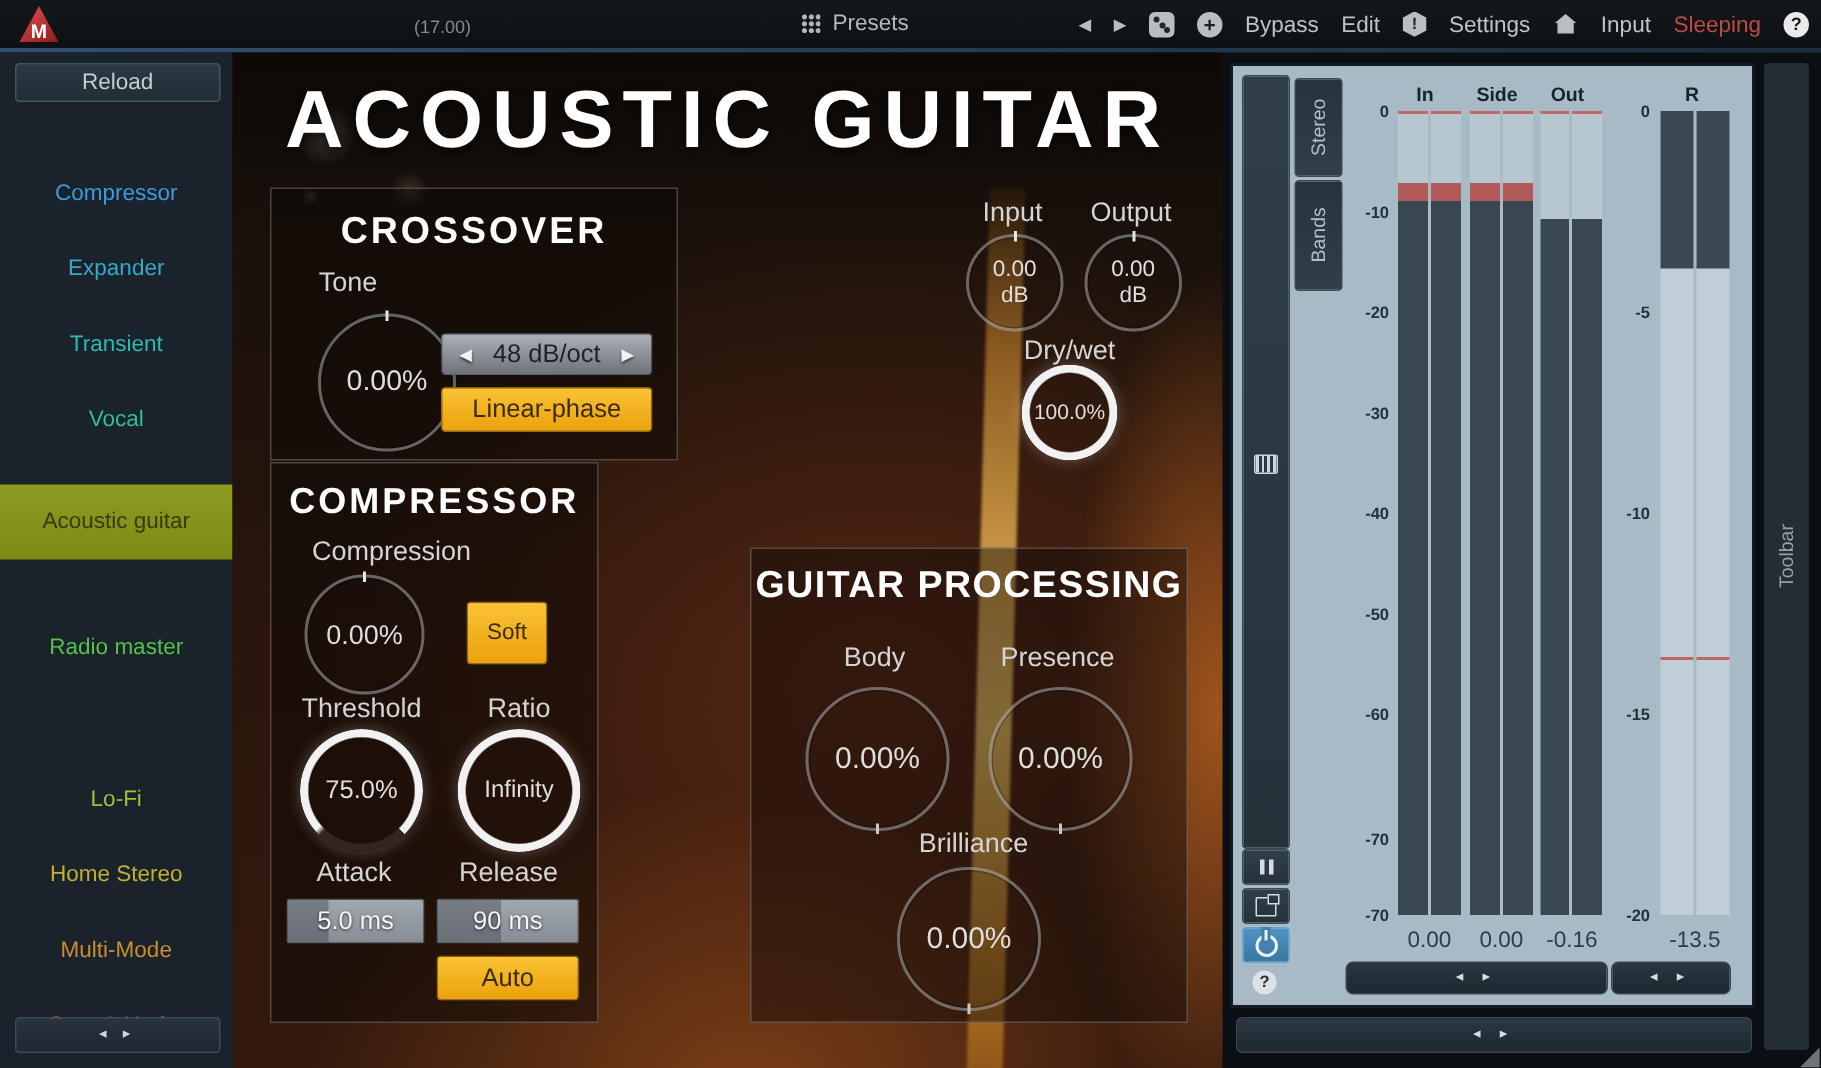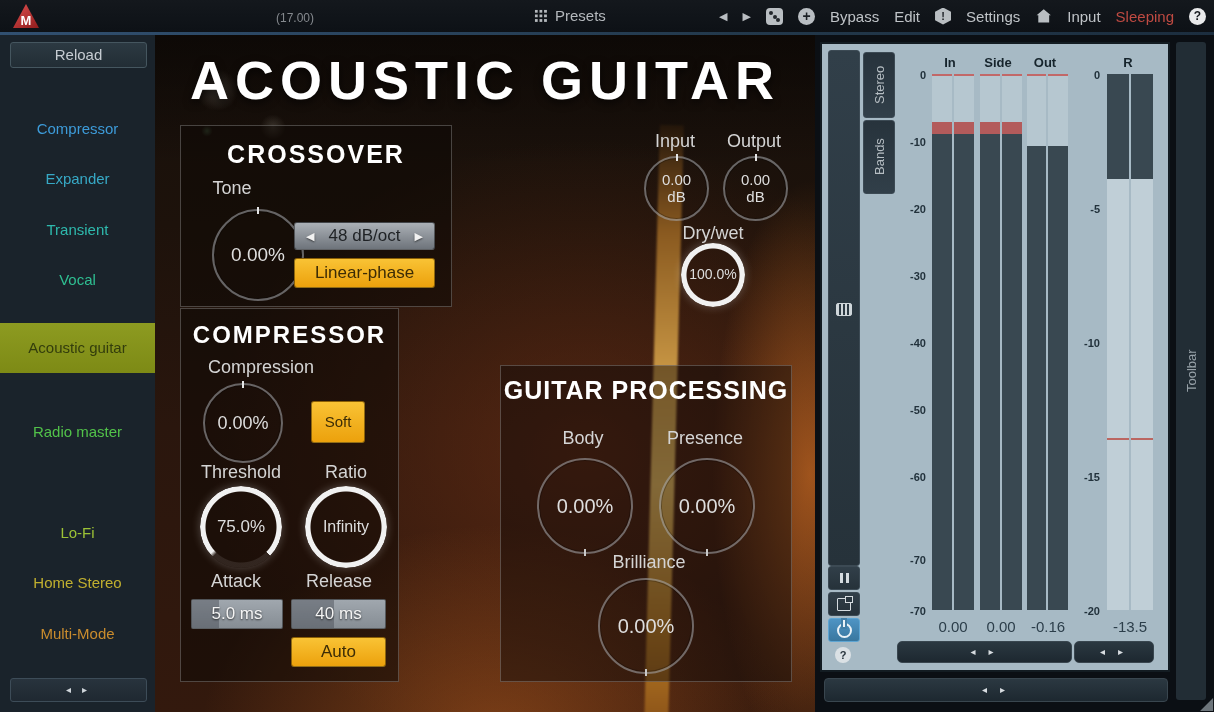--- a/index.html
+++ b/index.html
@@ -230,21 +230,21 @@
         <div class="kval" style="font-size:16px;">Infinity</div>
       </div>
       <div class="ctl-label" style="left:10px;top:262px;width:90px;">Attack</div>
       <div class="ctl-label" style="left:113px;top:262px;width:90px;">Release</div>
       <div class="slider" style="left:10px;top:290px;width:90px;height:28px;">
         <div class="sfill" style="width: 30%;"></div>
         <div class="stext">5.0 ms</div>
       </div>
       <div class="slider" style="left:110px;top:290px;width:93px;height:28px;">
         <div class="sfill" style="width: 45%;"></div>
-        <div class="stext">40 ms</div>
+        <div class="stext">90 ms</div>
       </div>
       <div class="ybtn" style="left:110px;top:328px;width:93px;height:28px;font-size:17px;line-height:28px;">Auto</div>
     </section>
 
     <section class="panel" style="left:345px;top:330px;width:290px;height:315px;background:rgba(14,9,8,.45);">
       <div class="panel-title" style="top:10px;font-size:25px;letter-spacing:1px;">GUITAR PROCESSING</div>
       <div class="ctl-label" style="left:37px;top:62px;width:90px;">Body</div>
       <div class="knob thin" style="left:36px;top:92px;width:92px;height:92px;">
         <span class="tick bottom"></span>
         <div class="kval" style="font-size:20px;">0.00%</div>

